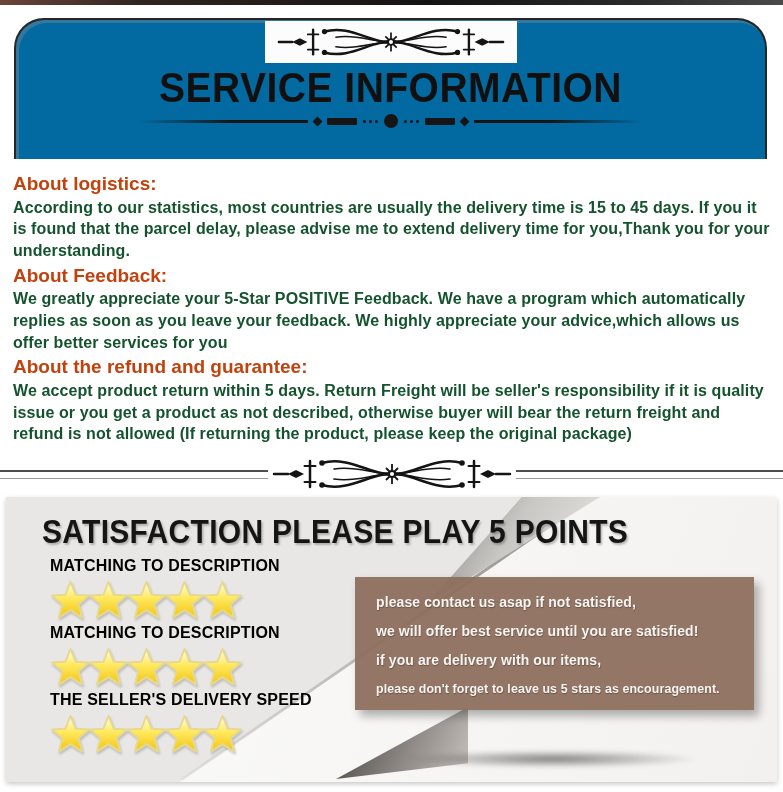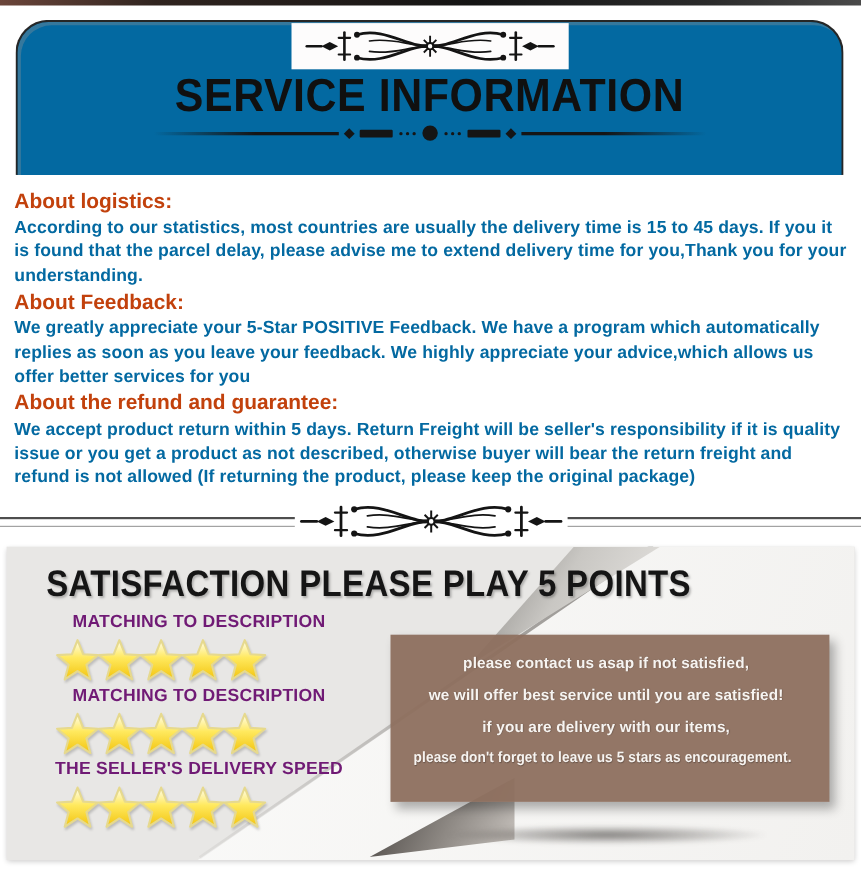--- a/index.html
+++ b/index.html
@@ -38,31 +38,30 @@
   .taper-l{width:168px;height:3px;background:linear-gradient(to right,rgba(0,0,0,0),#151515 55%);}
   .taper-r{width:168px;height:3px;background:linear-gradient(to left,rgba(0,0,0,0),#151515 55%);}
   .dmd{width:7px;height:7px;background:#151515;transform:rotate(45deg);}
   .dashblk{width:30px;height:7px;background:#151515;border-radius:1px;}
   .dots{display:flex;gap:3px;align-items:center;}
   .dot{width:3px;height:3px;border-radius:50%;background:#151515;}
   .bigdot{width:14px;height:14px;border-radius:50%;background:#151515;}
   
   .content{position:absolute;left:13px;top:170px;width:757px;}
   .about-h{font-size:19px;font-weight:700;color:#c2410c;margin:3px 0 1px;line-height:1.2;}
-  .about-p{font-size:16px;font-weight:700;color:#0369a1;margin:0 0 3px;line-height:1.35;letter-spacing:.1px;}
+  .about-p{font-size:16px;font-weight:700;color:#14532d;margin:0 0 3px;line-height:1.35;letter-spacing:.1px;}
   
   .divider2{position:absolute;top:452px;left:0;width:783px;height:44px;display:flex;align-items:center;}
   .dline{flex:1;height:6px;border-top:2px solid #4e4e4e;border-bottom:1px solid #9a9a9a;}
   .orn-mid{line-height:0;margin:0 4px;}
   
   .panel{
     position:absolute;left:6px;top:497px;width:771px;height:285px;
     background:#e8e7e5;overflow:hidden;
     box-shadow:0 2px 5px rgba(0,0,0,.22);
-    text-align:center;
   }
   .fold-white{
     position:absolute;top:0;left:0;width:100%;height:100%;
     background:linear-gradient(110deg,#fcfcfb 0%,#f2f1ef 100%);
     clip-path:polygon(76.3% 0,100% 0,100% 100%,22.5% 100%);
   }
   .crease{
     position:absolute;left:588px;top:0;width:500px;height:3px;
     transform-origin:0 0;transform:rotate(145.4deg);
     background:linear-gradient(to right,rgba(70,65,60,.55),rgba(70,65,60,.06));
@@ -72,35 +71,35 @@
     clip-path:polygon(100% 0,55% 0,0 100%);
     background:linear-gradient(120deg,#7d7b78 0%,#c9c7c3 45%,#eceae7 100%);
   }
   .sat-title{
     position:absolute;left:36px;top:16px;
     font-size:30px;font-weight:800;color:#151515;letter-spacing:.3px;
     transform:scaleY(1.12);transform-origin:left top;
     text-shadow:1.5px 1.5px 2px rgba(0,0,0,.25);
   }
   .ratings{position:absolute;left:44px;top:60px;}
-  .rating-label{font-size:16px;font-weight:700;color:#701a75;height:19px;margin:0 0 4px;letter-spacing:.2px;}
+  .rating-label{font-size:16px;font-weight:700;color:#000000;height:19px;margin:0 0 4px;letter-spacing:.2px;}
   .stars-row{display:flex;height:42px;margin:0 0 2px;}
   .stars-row svg{margin-right:-3px;filter:drop-shadow(1px 2px 1px rgba(0,0,0,.18));}
   .curl{
     position:absolute;left:330px;top:210px;width:132px;height:72px;
     clip-path:polygon(100% 0,0 100%,100% 78%);
     background:linear-gradient(115deg,#413d3a,#8d8883 55%,#c9c4bf);
   }
   .smudge{
     position:absolute;left:350px;top:250px;width:392px;height:24px;
     background:radial-gradient(closest-side,rgba(40,36,33,.55),rgba(40,36,33,0) 75%);
     filter:blur(2px);
   }
   .notice{
-    position:absolute;left:349px;top:80px;width:399px;height:152px;
+    position:absolute;left:349px;top:80px;width:399px;height:133px;
     background:rgba(141,111,94,.95);
     box-shadow:5px 6px 9px rgba(0,0,0,.3);
     padding:17px 28px 0 21px;box-sizing:border-box;
   }
   .notice-line{
     color:#f7f4f1;font-size:14px;font-weight:700;margin-bottom:13px;
     white-space:nowrap;letter-spacing:.1px;
     text-shadow:.5px .5px 1px rgba(0,0,0,.3);
   }
   .notice-line.l4{font-size:13.5px;transform:scaleX(.92);transform-origin:left center;margin-bottom:0;}

